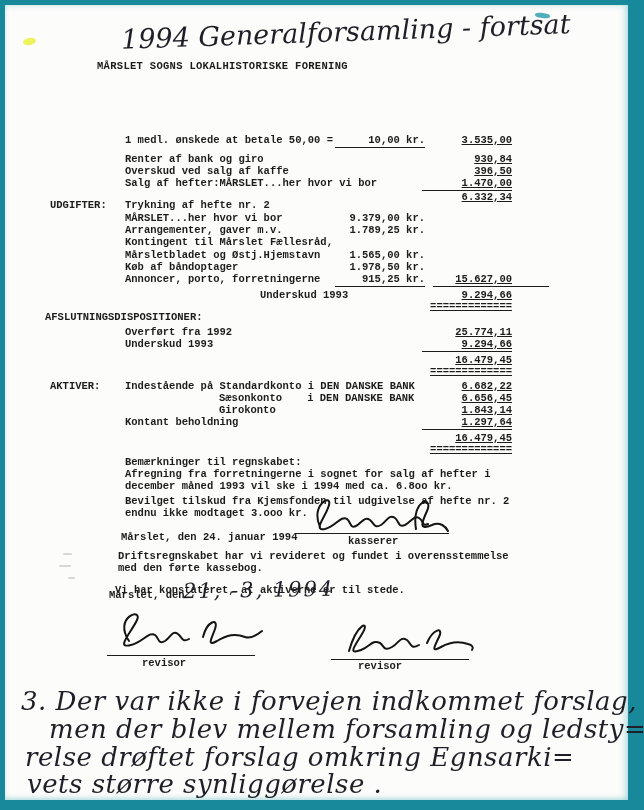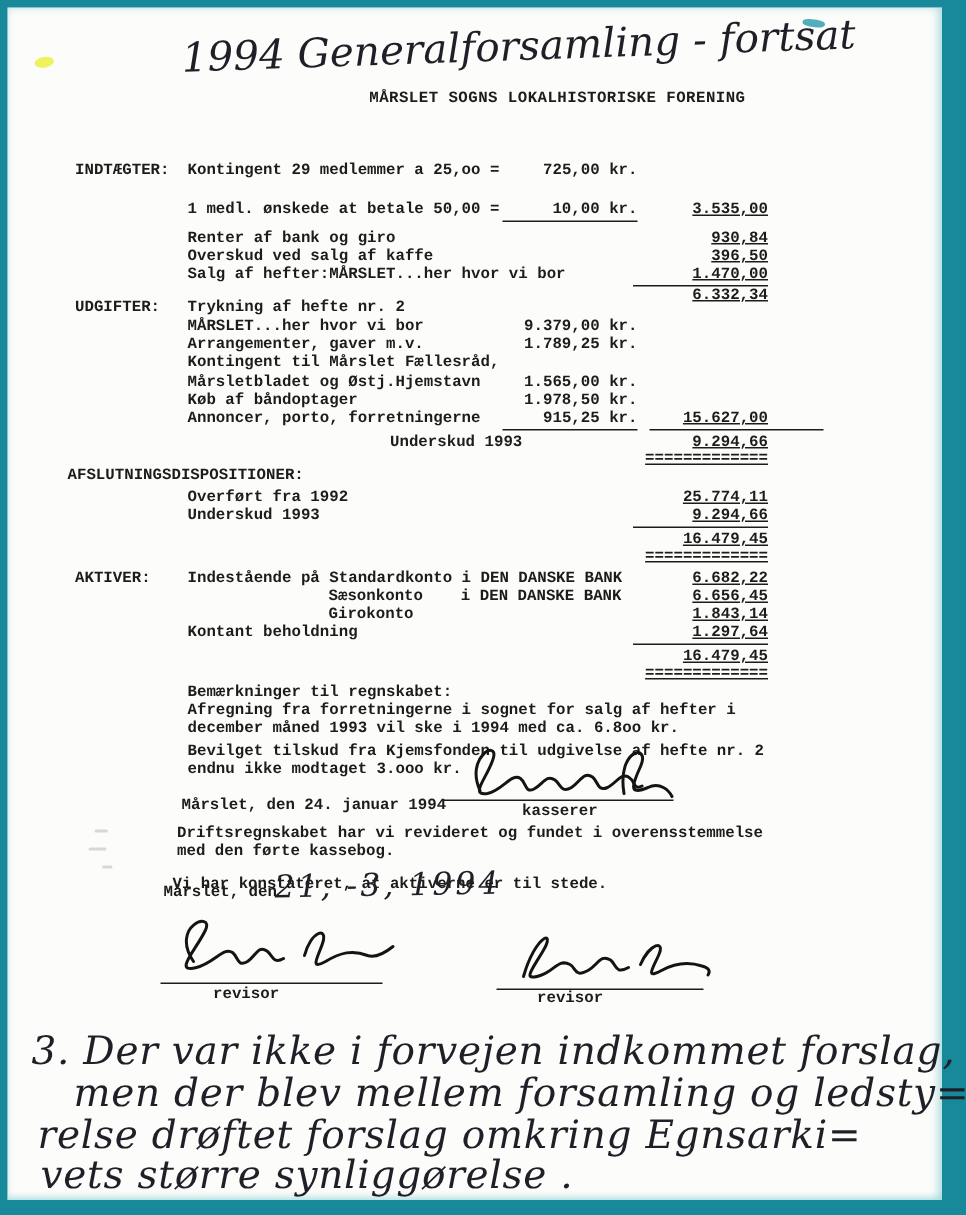--- a/index.html
+++ b/index.html
@@ -15,21 +15,21 @@
   .desc{position:absolute;left:120px;white-space:pre;}
   .descr{position:absolute;left:120px;width:208px;text-align:right;white-space:pre;}
   .ind {position:absolute;left:214px;white-space:pre;text-align:center;}
   .mid {position:absolute;left:255px;white-space:pre;}
   .kr  {position:absolute;left:330px;width:90px;text-align:right;white-space:pre;}
   .tot {position:absolute;left:417px;width:90px;text-align:right;white-space:pre;text-decoration:underline;}
   .ul  {border-bottom:1.5px solid #1c1c1c;padding-bottom:1px;}
   .rule{position:absolute;height:0;border-top:1.6px solid #1c1c1c;}
   .eq  {letter-spacing:0;}
   
-  .hdr{position:absolute;left:92px;width:400px;text-align:right;
+  .hdr{position:absolute;left:92px;width:400px;text-align:left;
        font:700 10.5px "Liberation Mono",monospace;letter-spacing:.3px;color:#1c1c1c;white-space:pre;}
   
   .hand{font-style:italic;font-family:"DejaVu Serif",serif;color:#1f1f28;white-space:pre;}
   #hw-title{position:absolute;left:116px;top:11px;font-size:27px;transform:rotate(-2deg);letter-spacing:0;}
   .hw-b{position:absolute;font-size:26px;letter-spacing:.5px;}
   #hw-date{position:absolute;left:178px;top:573px;font-size:21px;letter-spacing:2px;transform:rotate(-1deg);}
   .role{position:absolute;font:700 10.5px "Liberation Mono",monospace;color:#1c1c1c;}
   .sig{position:absolute;}
   .sig path{fill:none;stroke:#141414;stroke-width:2;stroke-linecap:round;stroke-linejoin:round;}
   
@@ -45,25 +45,20 @@
 <div id="frame">
   <div id="page">
 
     <div id="dot-yellow"></div>
     <div id="speck-teal"></div>
 
     <div id="hw-title" class="hand">1994 Generalforsamling - fortsat</div>
 
     <div class="hdr" style="top:55px">MÅRSLET SOGNS LOKALHISTORISKE FORENING</div>
 
-    <div class="line" style="top:103px">
-      <span class="lab">INDTÆGTER:</span>
-      <span class="desc">Kontingent 29 medlemmer a 25,oo =</span>
-      <span class="kr">725,00 kr.</span>
-    </div>
     <div class="line" style="top:129px">
       <span class="desc">1 medl. ønskede at betale 50,00 =</span>
       <span class="kr ul">10,00 kr.</span>
       <span class="tot">3.535,00</span>
     </div>
     <div class="line" style="top:148px">
       <span class="desc">Renter af bank og giro</span>
       <span class="tot">930,84</span>
     </div>
     <div class="line" style="top:160px">

